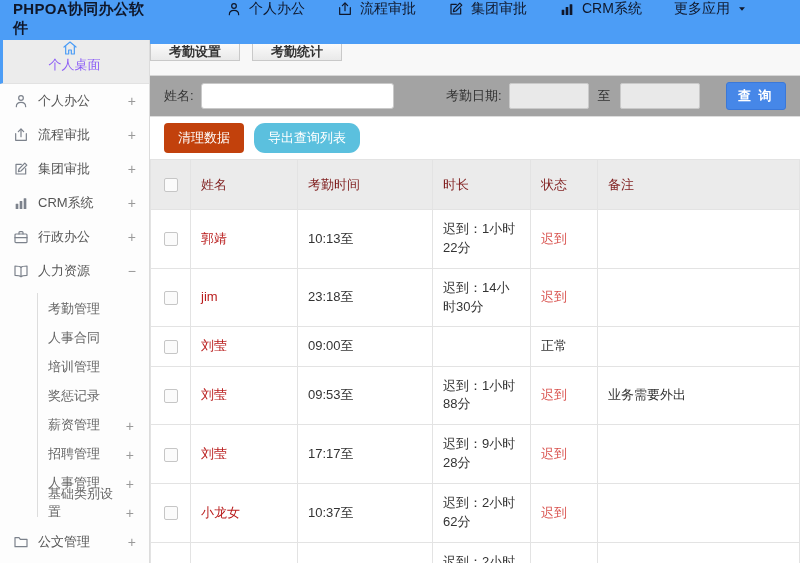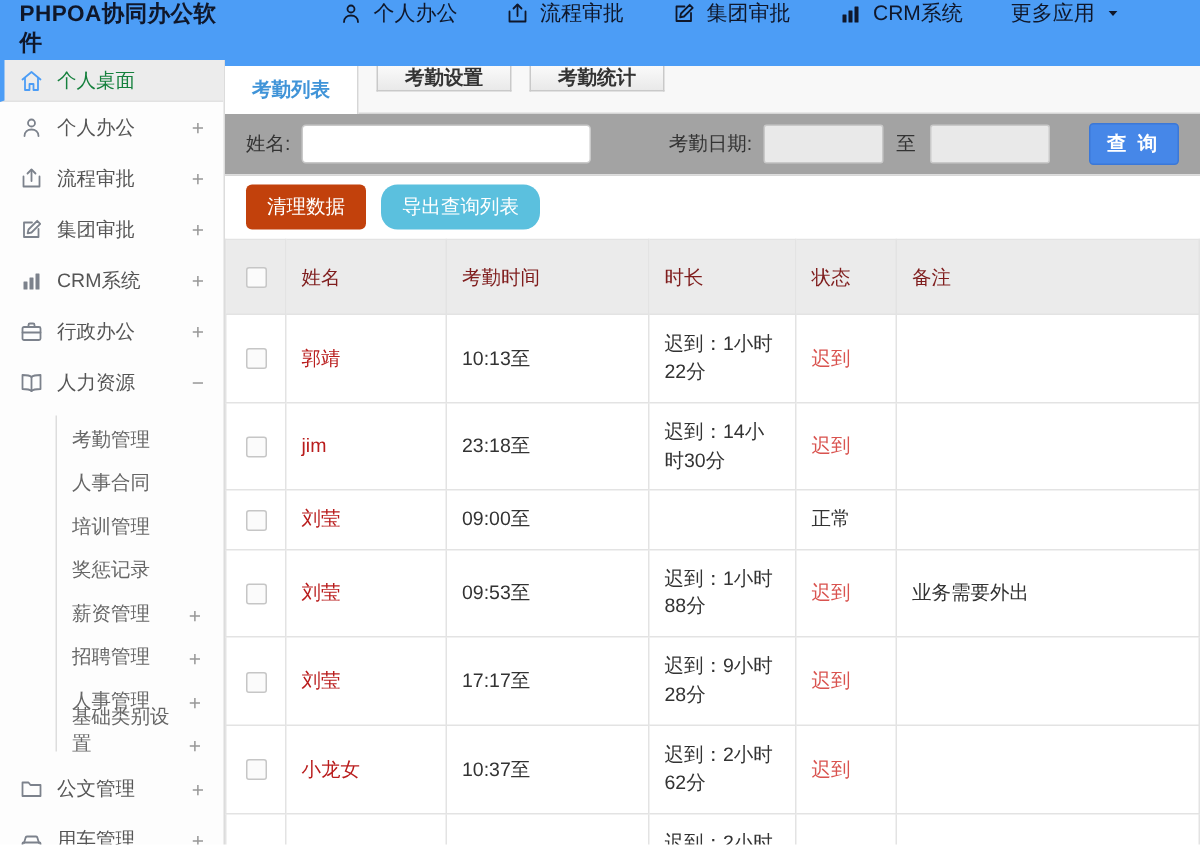--- a/index.html
+++ b/index.html
@@ -20,21 +20,21 @@
   .nav-item { display:flex; align-items:center; gap:7px; font-size:14px; cursor:pointer; white-space:nowrap; }
 
   
   .sidebar { position:absolute; top:40px; left:0; width:150px; height:523px;
     background:#fdfdfd; border-right:1px solid #dcdcdc; overflow:hidden; }
   .side-item { display:flex; align-items:center; height:34px; padding:0 13px;
     color:#555; cursor:pointer; }
   .side-item .icon { color:#7c828c; margin-right:9px; display:flex; }
   .side-item .expand { margin-left:auto; color:#999; font-size:14px; cursor:pointer; }
   .side-item.active { background:#ececec; border-left:3px solid #4c9df6;
-    border-bottom:1px solid #e2e2e2; padding-left:10px; height:28px; color:#15803d; }
+    border-bottom:1px solid #e2e2e2; padding-left:10px; height:44px; color:#8b5cf6;flex-direction:column; }
   .side-item.active .icon { color:#4c9df6; }
   .sub-list { position:relative; padding:1px 0 4px; }
   .sub-list::before { content:""; position:absolute; left:37px; top:5px; bottom:8px;
     border-left:1px solid #ddd; }
   .sub-item { display:flex; align-items:flex-end; height:29px; padding:0 15px 0 48px;
     color:#666; cursor:pointer; }
   .sub-item .expand { margin-left:auto; color:#999; font-size:14px; }
 
   
   .main { position:absolute; top:40px; left:150px; width:650px; height:523px;
@@ -258,21 +258,20 @@
       </span>
       <span>用车管理</span>
       <span class="expand">+</span>
     </div>
   </div>
 
 <div class="main">
   <div class="blue-strip"></div>
 
   <div class="tabbar">
-      <div class="tab active">考勤列表</div>
       <div class="tab">考勤设置</div>
       <div class="tab">考勤统计</div>
     </div>
 
   <div class="searchbar">
     <span class="field-label">姓名:</span>
     <input class="input-name" type="text" value="" style="">
     <span class="field-label date-label">考勤日期:</span>
     <input class="input-date" type="text" value="" style="">
     <span class="to-label">至</span>

